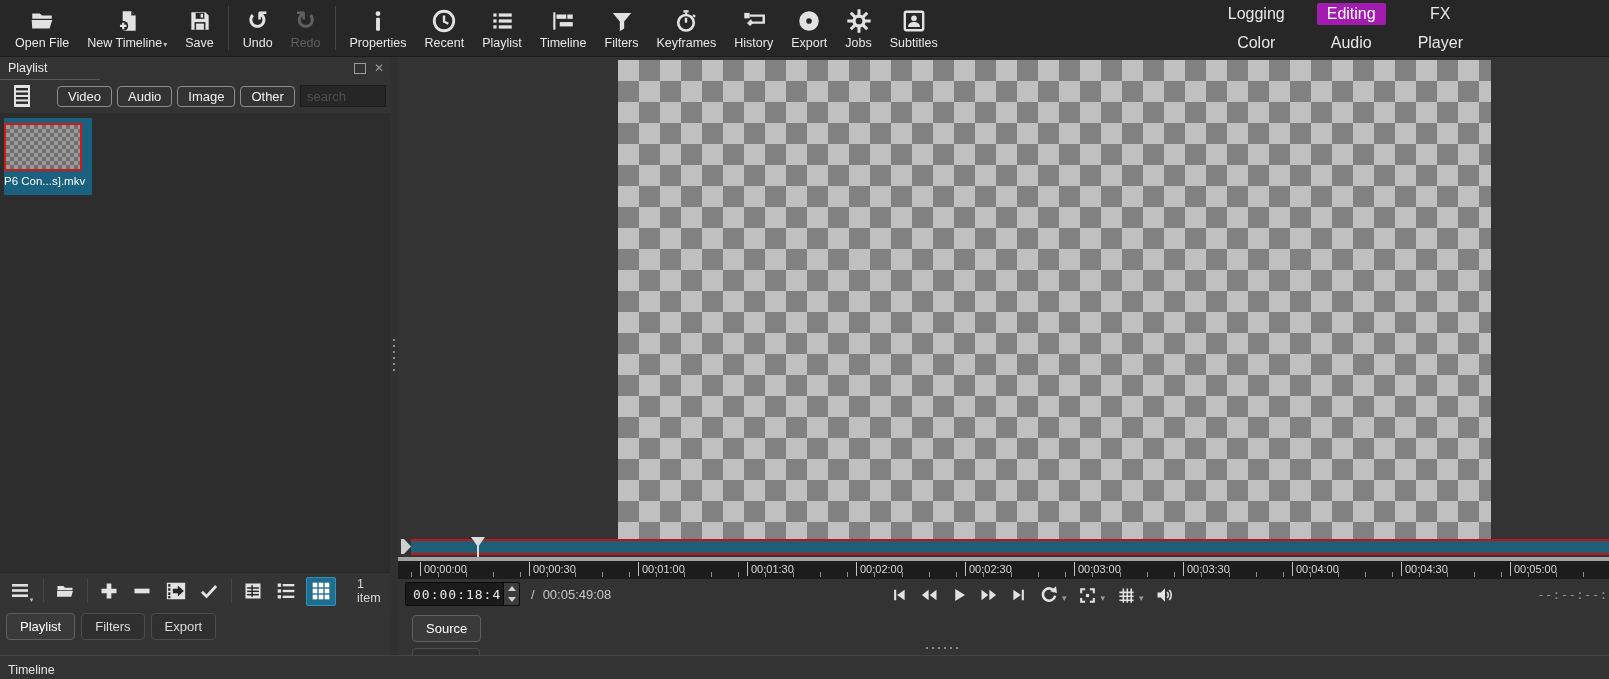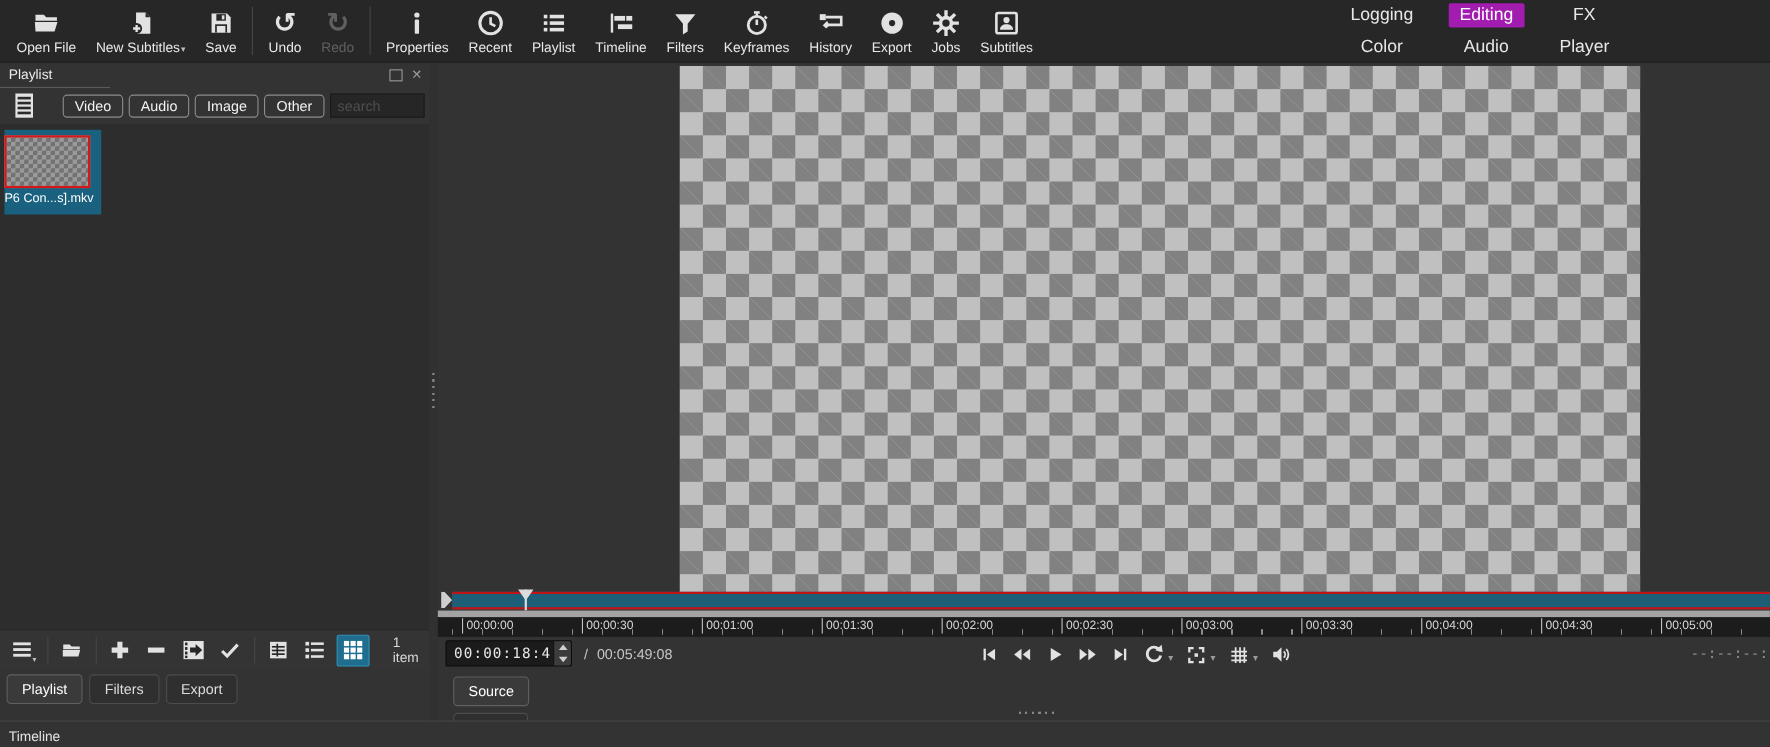--- a/index.html
+++ b/index.html
@@ -83,21 +83,21 @@
        background-image:linear-gradient(45deg,#818181 25%,transparent 25%,transparent 75%,#818181 75%),
                         linear-gradient(45deg,#818181 25%,transparent 25%,transparent 75%,#818181 75%);
        background-size:42px 42px;background-position:0 0,21px 21px;}
 
   .scrub-row{height:22px;position:relative;}
   .scrub-bar{position:absolute;left:13px;right:0;top:4px;height:12px;background:#1e5f78;
              border-top:2px solid #c11414;border-bottom:2px solid #c11414;}
   .in-marker{position:absolute;left:3px;top:4px;}
   .playhead{position:absolute;left:72px;top:1px;}
 
-  .ruler{position:relative;height:19px;background:#1c1c1c;border-top:6px solid #a3a3a3;}
+  .ruler{position:relative;height:19px;background:#1c1c1c;border-top:4px solid #a3a3a3;}
   .ruler::after{content:"";position:absolute;left:13px;right:0;bottom:2px;height:5px;
        background:repeating-linear-gradient(to right,#8d8d8d 0 1px,transparent 1px 27.25px);}
   .rlabel{position:absolute;top:1px;font-size:11px;color:#d8d8d8;border-left:1px solid #c2c2c2;
           padding-left:3px;line-height:14px;white-space:nowrap;}
 
   .transport{position:relative;height:33px;}
   .timecode-group{position:absolute;left:7px;top:3px;display:flex;align-items:center;}
   .timecode-box{display:flex;background:#1b1b1b;border:1px solid #0b0b0b;border-radius:2px;height:22px;}
   .timecode-input{width:88px;background:transparent;border:none;color:#e8e8e8;outline:none;
         font-family:"DejaVu Sans Mono",monospace;font-size:13px;letter-spacing:1px;padding:0 2px 0 7px;}
@@ -143,21 +143,21 @@
 
       <div class="tb-btn">
         <span class="glyph">
           <svg width="26" height="26" viewBox="0 0 24 24">
               <path class="ic" d="M8 3h8l4 4v14H8z"></path>
               <path d="M16 3v4h4z" fill="#272727"></path>
               <circle cx="8.5" cy="16.5" r="4.6" fill="#272727"></circle>
               <path class="ic" d="M7.5 13.5h2v2h2v2h-2v2h-2v-2h-2v-2h2z"></path>
             </svg>
         </span>
-        <span class="lbl"><span>New Subtitles</span><span class="mini-caret">▾</span></span>
+        <span class="lbl"><span>New Timeline</span><span class="mini-caret">▾</span></span>
       </div>
 
       <div class="tb-btn">
         <span class="glyph">
           <svg width="26" height="26" viewBox="0 0 24 24">
               <path class="ic" d="M4 4h13l3 3v13H4z"></path>
               <rect x="8" y="4.5" width="8" height="5.5" fill="#272727"></rect>
               <rect x="12.6" y="5.5" width="2.2" height="3.4" class="ic"></rect>
               <rect x="7" y="13" width="10" height="7" fill="#272727"></rect>
               <rect x="8.4" y="14.4" width="7.2" height="5.6" class="ic"></rect>

